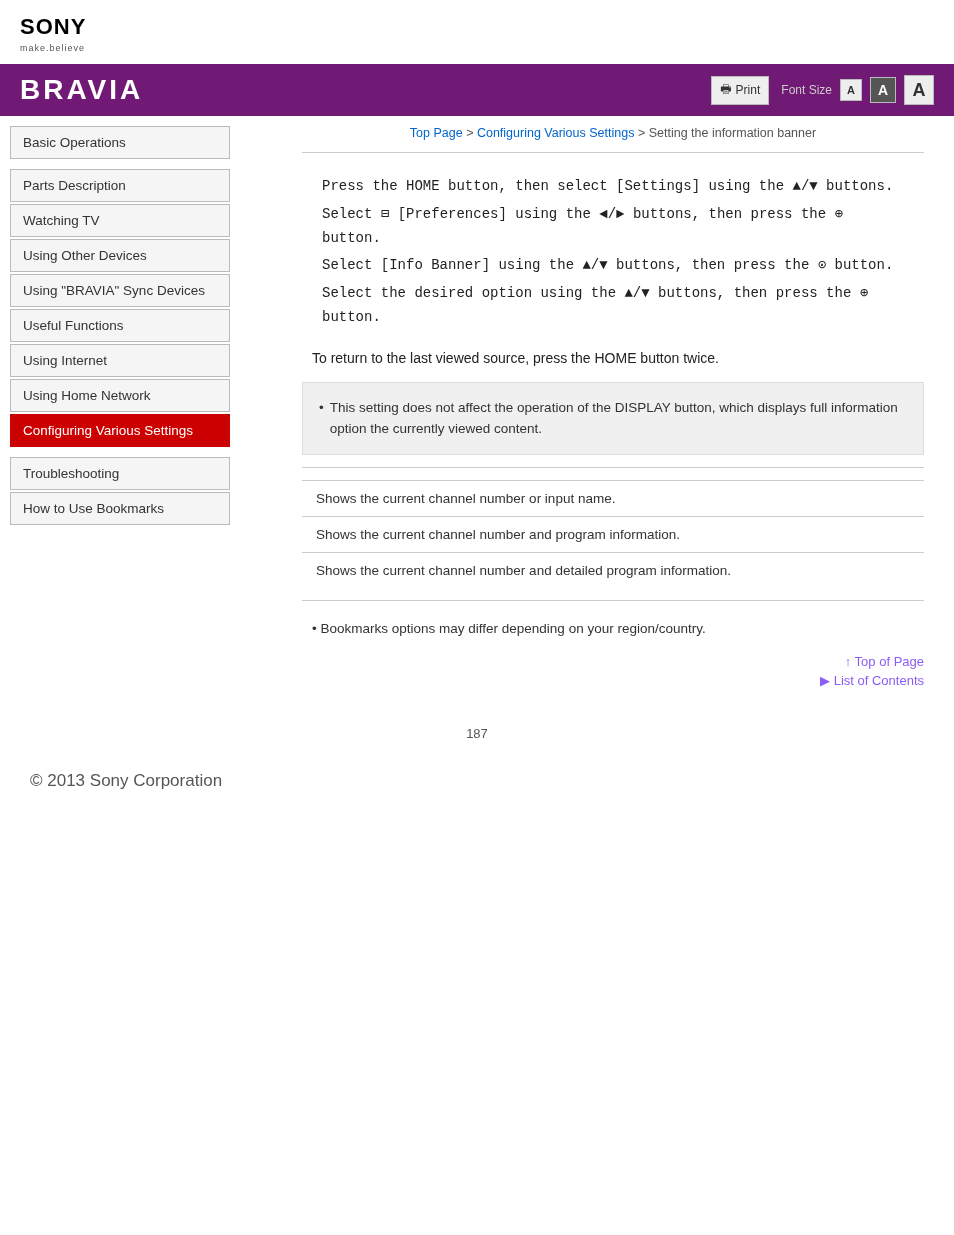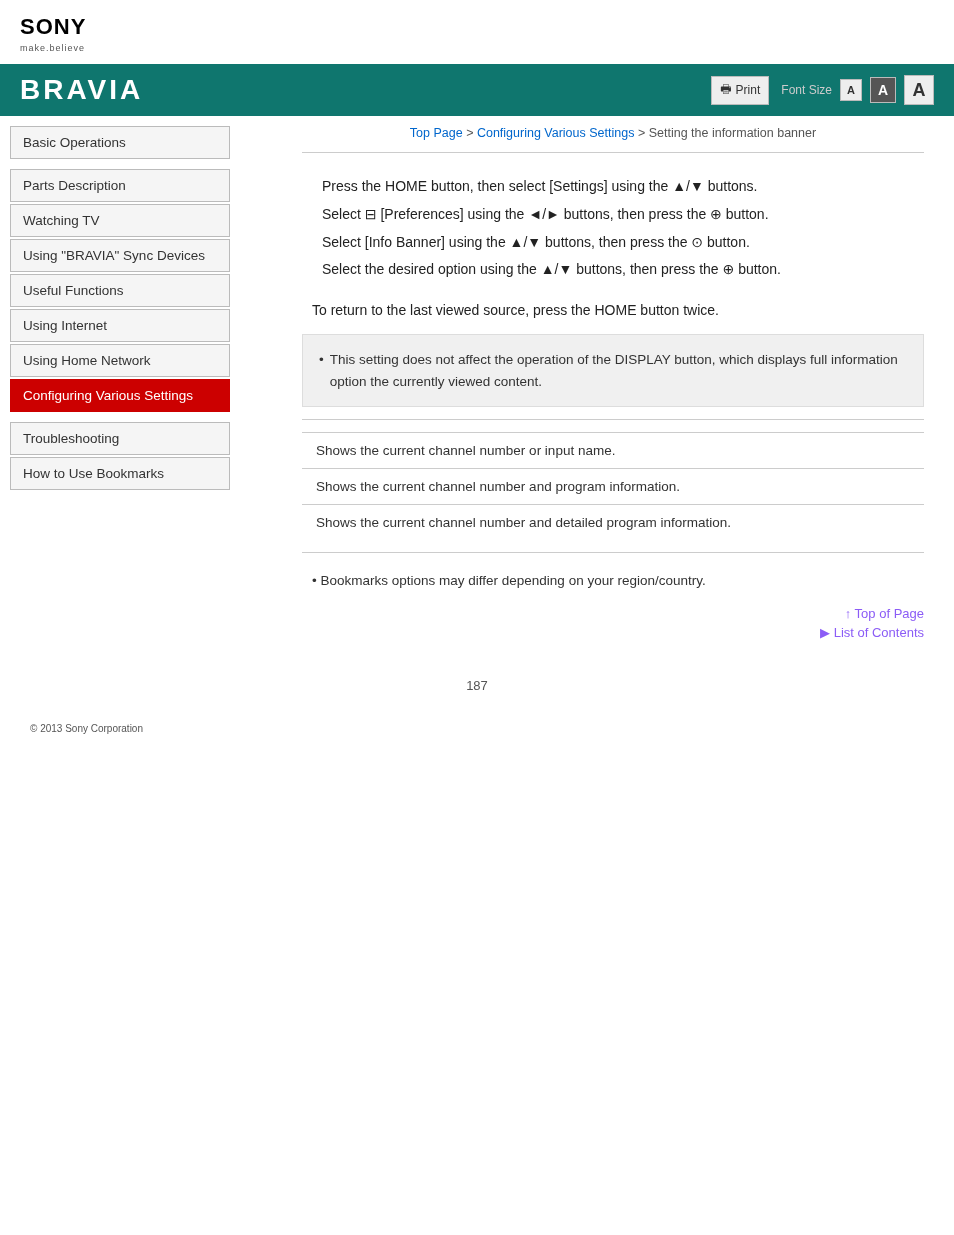--- a/index.html
+++ b/index.html
@@ -28,21 +28,21 @@
       line-height: 1;
     }
     .sony-logo .tagline {
       font-size: 9px;
       color: #555;
       letter-spacing: 1px;
     }
 
     
     .header-bar {
-      background: #0f766e;
+      background: #701a75;
       display: flex;
       align-items: center;
       justify-content: space-between;
       padding: 0 20px;
       height: 52px;
     }
     .bravia-title {
       color: #fff;
       font-size: 28px;
       font-weight: bold;
@@ -143,20 +143,21 @@
     }
 
     .steps-block {
       padding: 10px 20px;
       font-size: 14px;
       line-height: 1.7;
       color: #222;
     }
     .steps-block p {
       margin-bottom: 4px;
+      font-family: Liberation Mono, monospace;
     }
 
     .return-note {
       padding: 6px 10px;
       font-size: 14px;
       color: #222;
     }
 
     .note-box {
       background: #f0f0f0;
@@ -200,21 +201,21 @@
       text-decoration: none;
       display: block;
       margin-bottom: 4px;
     }
 
     .copyright {
       display: flex;
       justify-content: space-between;
       align-items: flex-start;
       padding: 20px 30px 10px 30px;
-      font-size: 10px;
+      font-size: 17px;
       color: #555;
     }
 
     .page-number {
       text-align: center;
       font-size: 13px;
       color: #555;
       padding: 10px 16px;
     }
 
@@ -245,20 +246,21 @@
   </div>
 </div>
 
 <div class="main-layout">
 
   <nav class="sidebar">
     <a class="sidebar-item">Basic Operations</a>
     <div class="sidebar-spacer"></div>
     <a class="sidebar-item">Parts Description</a>
     <a class="sidebar-item">Watching TV</a>
+    <a class="sidebar-item">Using Other Devices</a>
     <a class="sidebar-item">Using "BRAVIA" Sync Devices</a>
     <a class="sidebar-item">Useful Functions</a>
     <a class="sidebar-item">Using Internet</a>
     <a class="sidebar-item">Using Home Network</a>
     <a class="sidebar-item active">Configuring Various Settings</a>
     <div class="sidebar-spacer"></div>
     <a class="sidebar-item">Troubleshooting</a>
     <a class="sidebar-item">How to Use Bookmarks</a>
   </nav>
 

